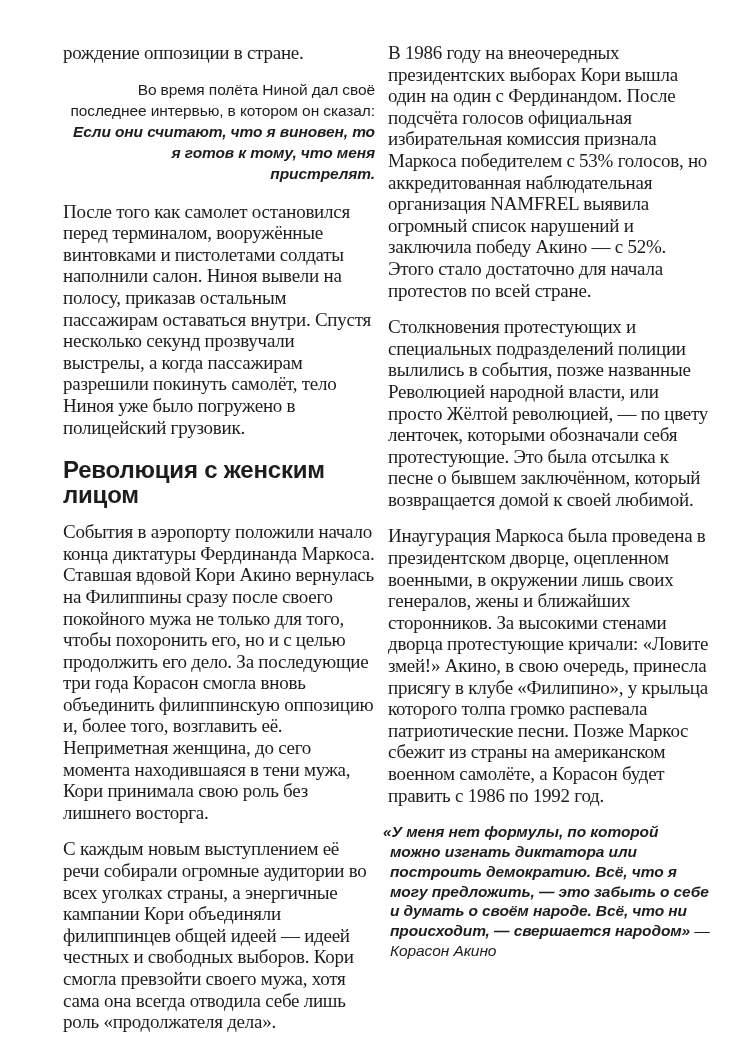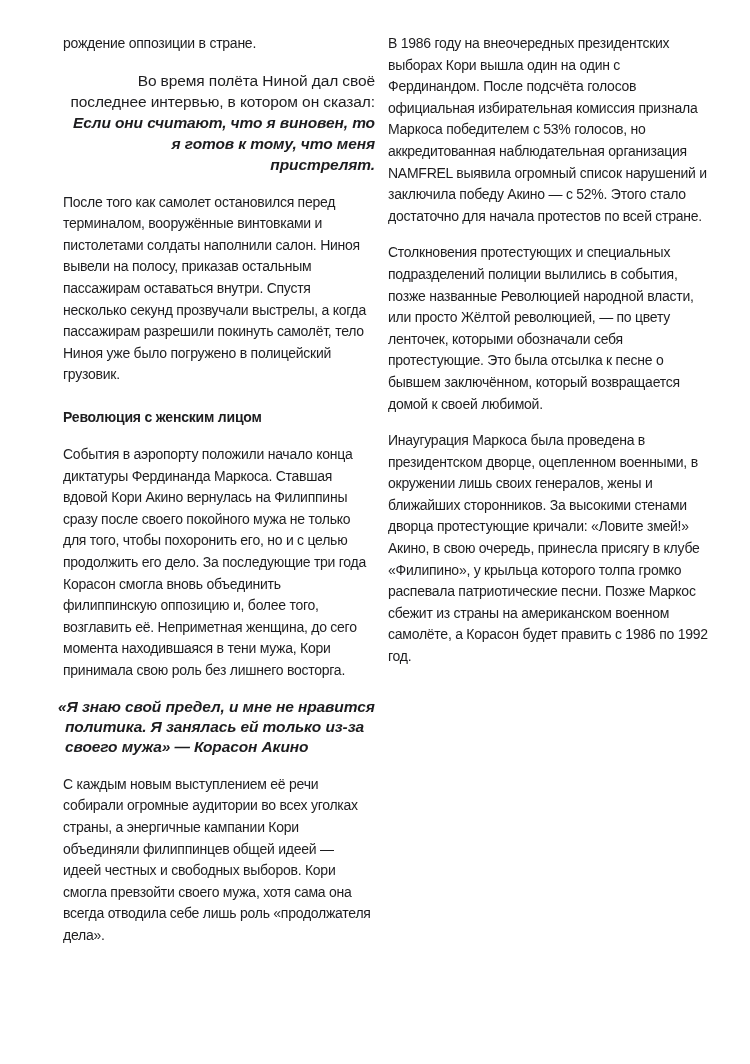--- a/index.html
+++ b/index.html
@@ -17,27 +17,28 @@
   .page {
     display: flex;
     gap: 13px;
     padding: 33px 26px 0 63px;
     box-sizing: border-box;
   }
   .col-left  { flex: 0 0 312px; width: 312px; }
   .col-right { flex: 0 0 324px; width: 324px; }
 
   .para {
-    font-size: 14px;
+    font-size: 19px;
     line-height: 21.6px;
     letter-spacing: -0.25px;
-    margin: 0 0 15px 0;
+    margin: 9px 0 15px 0;
+    font-family: Liberation Serif, serif;
   }
   .section-heading {
-    font-size: 14px;
+    font-size: 24px;
     line-height: 25px;
     font-weight: bold;
     letter-spacing: -0.2px;
     margin: 19px 0 14px 0;
   }
   .interview-note {
     font-size: 15.5px;
     line-height: 21.2px;
     letter-spacing: -0.1px;
     margin: 1px 0 16px 0;
@@ -71,30 +72,30 @@
     <p class="para">рождение оппозиции в стране.</p>
 
     <p class="interview-note"><span>Во время полёта Ниной дал своё последнее интервью, в котором он сказал: </span><span class="emph">Если они считают, что я виновен, то я готов к тому, что меня пристрелят.</span></p>
 
     <p class="para">После того как самолет остановился перед терминалом, вооружённые винтовками и пистолетами солдаты наполнили салон. Ниноя вывели на полосу, приказав остальным пассажирам оставаться внутри. Спустя несколько секунд прозвучали выстрелы, а когда пассажирам разрешили покинуть самолёт, тело Ниноя уже было погружено в полицейский грузовик.</p>
 
     <h2 class="section-heading">Революция с женским лицом</h2>
 
     <p class="para">События в аэропорту положили начало конца диктатуры Фердинанда Маркоса. Ставшая вдовой Кори Акино вернулась на Филиппины сразу после своего покойного мужа не только для того, чтобы похоронить его, но и с целью продолжить его дело. За последующие три года Корасон смогла вновь объединить филиппинскую оппозицию и, более того, возглавить её. Неприметная женщина, до сего момента находившаяся в тени мужа, Кори принимала свою роль без лишнего восторга.</p>
 
-    <p class="pull-quote">«Я знаю свой предел, и мне не нравится политика. Я занялась ей только из-за своего мужа» — Корасон Акино</p>
 
     <p class="para">С каждым новым выступлением её речи собирали огромные аудитории во всех уголках страны, а энергичные кампании Кори объединяли филиппинцев общей идеей — идеей честных и свободных выборов. Кори смогла превзойти своего мужа, хотя сама она всегда отводила себе лишь роль «продолжателя дела».</p>
 
   </div>
 
   <div class="col-right">
 
     <p class="para">В 1986 году на внеочередных президентских выборах Кори вышла один на один с Фердинандом. После подсчёта голосов официальная избирательная комиссия признала Маркоса победителем с 53% голосов, но аккредитованная наблюдательная организация NAMFREL выявила огромный список нарушений и заключила победу Акино — с 52%. Этого стало достаточно для начала протестов по всей стране.</p>
 
     <p class="para">Столкновения протестующих и специальных подразделений полиции вылились в события, позже названные Революцией народной власти, или просто Жёлтой революцией, — по цвету ленточек, которыми обозначали себя протестующие. Это была отсылка к песне о бывшем заключённом, который возвращается домой к своей любимой.</p>
 
     <p class="para">Инаугурация Маркоса была проведена в президентском дворце, оцепленном военными, в окружении лишь своих генералов, жены и ближайших сторонников. За высокими стенами дворца протестующие кричали: «Ловите змей!» Акино, в свою очередь, принесла присягу в клубе «Филипино», у крыльца которого толпа громко распевала патриотические песни. Позже Маркос сбежит из страны на американском военном самолёте, а Корасон будет править с 1986 по 1992 год.</p>
 
+    <p class="pull-quote"><span>«У меня нет формулы, по которой можно изгнать диктатора или построить демократию. Всё, что я могу предложить, — это забыть о себе и думать о своём народе. Всё, что ни происходит, — свершается народом»</span><span class="attribution"> — Корасон Акино</span></p>
 
   </div>
 
 </div>
 
 </body></html>

